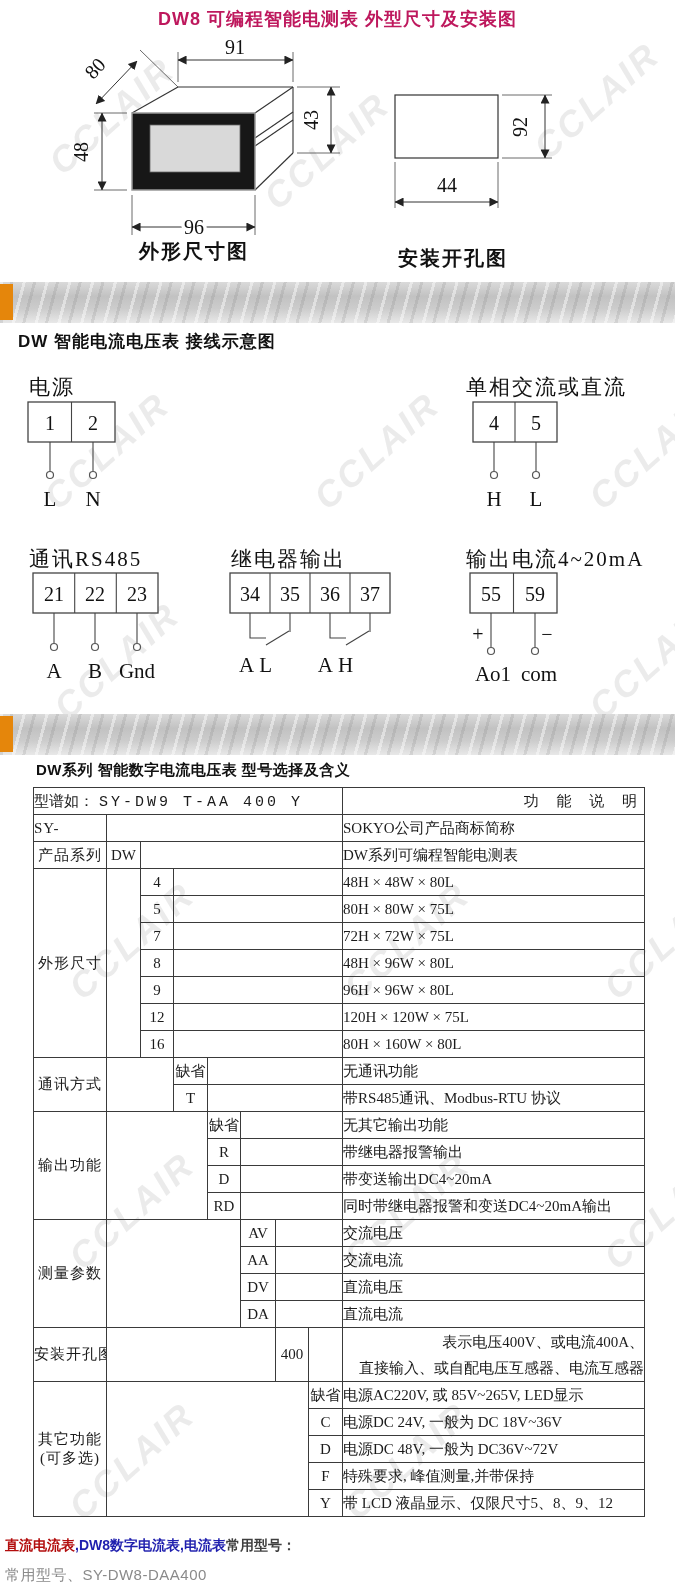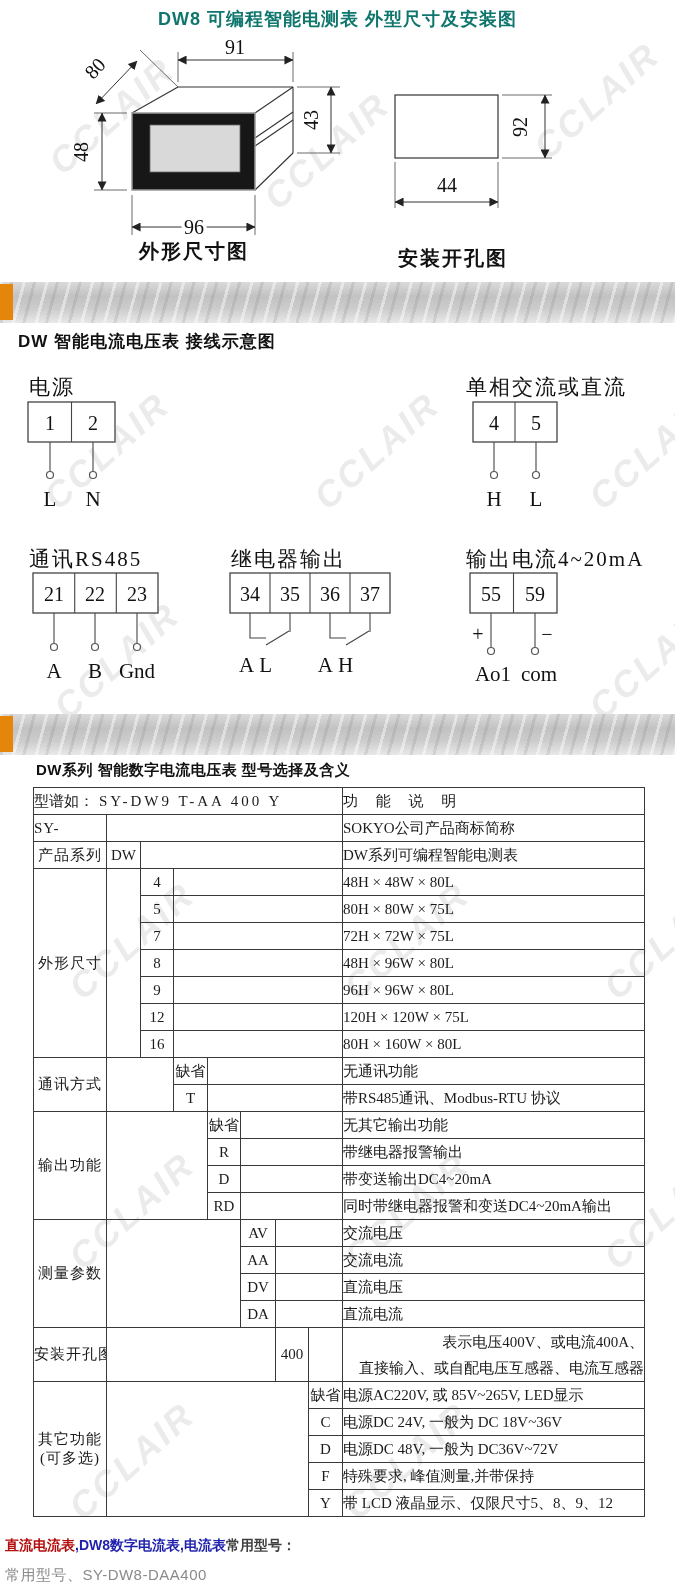--- a/index.html
+++ b/index.html
@@ -7,21 +7,21 @@
        font-family:"Liberation Sans","DejaVu Sans",sans-serif;color:#1c1c1c;}
   .abs{position:absolute;}
 
   
   .wm{position:absolute;transform:rotate(-42deg);font-weight:bold;font-style:italic;
       font-size:36px;letter-spacing:3px;color:rgba(190,190,190,0.30);white-space:nowrap;
       font-family:"Liberation Sans",sans-serif;pointer-events:none;}
 
   
   .page-title{top:7px;left:0;width:675px;text-align:center;font-size:18px;font-weight:bold;
-              letter-spacing:1px;color:#0f766e;}
+              letter-spacing:1px;color:#be185d;}
 
   
   .banner{left:0;width:675px;height:41px;
     background:
       repeating-linear-gradient(105deg,
         rgba(255,255,255,0.45) 0px, rgba(255,255,255,0.45) 3px,
         rgba(0,0,0,0) 3px, rgba(0,0,0,0) 10px,
         rgba(110,110,110,0.16) 10px, rgba(110,110,110,0.16) 13px,
         rgba(0,0,0,0) 13px, rgba(0,0,0,0) 22px),
       linear-gradient(180deg,#dadada 0%,#c2c2c2 35%,#cccccc 65%,#e8e8e8 100%);}
@@ -51,22 +51,22 @@
   .sel-wrap{top:787px;left:33px;}
   table.sel{border-collapse:collapse;table-layout:fixed;width:612px;
             font-family:"Liberation Serif","DejaVu Serif",serif;color:#1b1b1b;}
   table.sel td{border:1px solid #3a3a3a;padding:0;font-size:15px;height:26px;
                overflow:hidden;white-space:nowrap;}
   td.lbl{text-align:center;letter-spacing:1px;margin-top:48px;}
   td.lbl-left{text-align:left;padding-left:8px;}
   td.code{text-align:center;}
   td.desc{text-align:left;padding-left:9px;}
   td.mhead{text-align:left;padding-left:14px;}
-  td.fhead{text-align:left;letter-spacing:7px;}
-  .model-code{letter-spacing:3px;margin-left:5px;}
+  td.fhead{text-align:right;letter-spacing:7px;}
+  .model-code{letter-spacing:3px;margin-left:5px;font-family:Liberation Mono, monospace;}
   tr.rng td{height:53px;}
   tr.rng td.desc{line-height:26px;text-align:right;}
 
   
   .foot1{top:1537px;left:5px;font-size:14px;font-weight:bold;}
   .foot1 .r{color:#b30d0d;}
   .foot1 .b{color:#1f1fae;}
   .foot1 .g{color:#3f3f3f;}
   .foot2{top:1566px;left:5px;font-size:15px;color:#8a8a8a;letter-spacing:0.5px;}
 </style>

